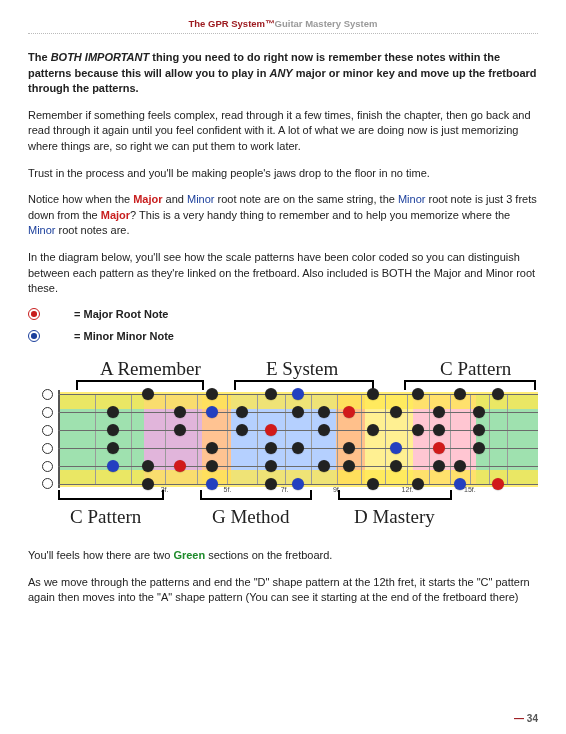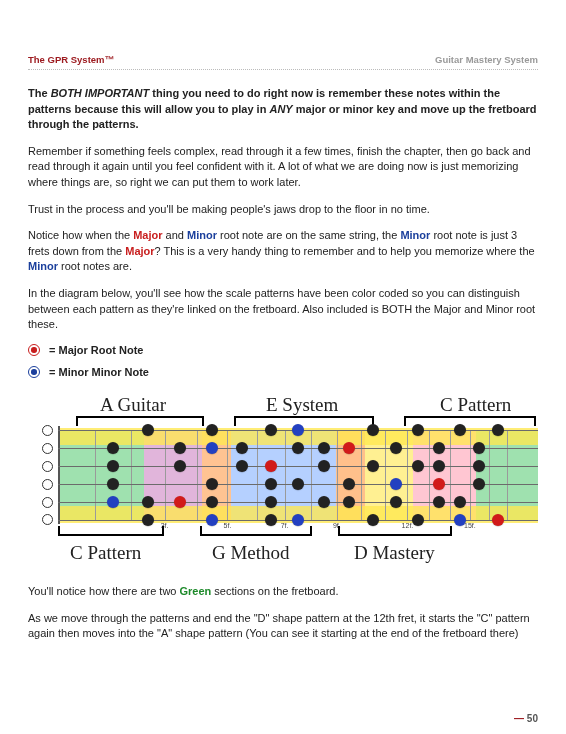--- a/index.html
+++ b/index.html
@@ -7,38 +7,38 @@
     width:566px;
     height:734px;
     font-family:Arial, Helvetica, sans-serif;
     font-size:11px;
     color:#222;
     position:relative;
     box-sizing:border-box;
     padding:18px 28px 24px 28px;
     background:#fff;
   }
-  .header{display:flex;justify-content:space-between;font-size:9.5px;margin-bottom:4px;margin-top:36px;}
+  .header{display:flex;justify-content:center;font-size:9.5px;margin-bottom:4px;}
   .hdr-left{color:#9d1b20;font-weight:bold;}
   .hdr-right{color:#9a9a9a;font-weight:bold;}
   .dotline{border:none;border-top:1.5px dotted #bbb;margin:2px 0 16px 0;}
   p{margin:0 0 11px 0;line-height:1.42;}
   .bold{font-weight:bold;}
   .em{font-style:italic;}
   .red{color:#c81e1e;font-weight:bold;}
-  .blue{color:#1b3f9c;font-weight:bold;}
+  .blue{color:#1b3f9c;font-weight:normal;}
   .green{color:#1d8a2a;font-weight:bold;}
   .legend-row{display:flex;align-items:center;gap:9px;margin:8px 0 10px 0;font-size:11px;}
   .ring{width:12px;height:12px;border-radius:50%;display:flex;align-items:center;justify-content:center;box-sizing:border-box;}
   .ring-red{border:1.6px solid #c81e1e;}
   .ring-blue{border:1.6px solid #1b3f9c;}
   .dot{width:5.5px;height:5.5px;border-radius:50%;}
   .dot-red{background:#c81e1e;}
   .dot-blue{background:#1b3f9c;}
-  .legend-text{font-weight:bold;}
+  .legend-text{font-weight:bold;margin-left:25px;}
   
   .diagram{position:relative;margin:12px 0 14px 0;height:180px;}
   .fb{position:absolute;left:30px;right:0;top:40px;height:90px;}
   .colblock{position:absolute;top:0;height:90px;}
   .strings{position:absolute;left:0;right:0;top:0;height:90px;pointer-events:none;}
   .string{position:absolute;left:0;right:0;height:1px;background:#6b6b6b;}
   .fret{position:absolute;top:0;bottom:0;width:1px;background:#9a9a9a;}
   .nut{position:absolute;top:-4px;height:98px;width:2px;background:#555;}
   .opencol{position:absolute;left:12px;top:40px;height:90px;width:16px;}
   .oc{position:absolute;width:9px;height:9px;border:1.5px solid #333;border-radius:50%;left:2px;}
@@ -84,21 +84,21 @@
 </div>
 <div class="legend-row">
   <span class="ring ring-blue">
       <span class="dot dot-blue"></span>
     </span>
   <span class="legend-text">=  Minor Minor Note</span>
 </div>
 
 <div class="diagram">
 
-  <span class="plabel" style="left:72px;top:4px;">A Guitar</span>
+  <span class="plabel" style="left:72px;top:4px;">A Remember</span>
   <span class="bracket" style="left:48px;top:26px;width:124px;height:8px;border-bottom:none;"></span>
 
   <span class="plabel" style="left:238px;top:4px;">E System</span>
   <span class="bracket" style="left:206px;top:26px;width:136px;height:8px;border-bottom:none;"></span>
 
   <span class="plabel" style="left:412px;top:4px;">C Pattern</span>
   <span class="bracket" style="left:376px;top:26px;width:128px;height:8px;border-bottom:none;"></span>
 
   <div class="opencol">
     <span class="oc" style="top:-5px;"></span>
@@ -233,19 +233,19 @@
   <span class="plabel" style="left:42px;top:152px;">C Pattern</span>
 
   <span class="bracket" style="left:172px;top:136px;width:108px;height:8px;border-top:none;"></span>
   <span class="plabel" style="left:184px;top:152px;">G Method</span>
 
   <span class="bracket" style="left:310px;top:136px;width:110px;height:8px;border-top:none;"></span>
   <span class="plabel" style="left:326px;top:152px;">D Mastery</span>
 </div>
 
 <p>
-  <span>You'll notice how there are two </span><span class="green">Green</span><span> sections on the fretboard.</span>
+  <span>You'll feels how there are two </span><span class="green">Green</span><span> sections on the fretboard.</span>
 </p>
 <p>As we move through the patterns and end the "D" shape pattern at the 12th fret, it starts the "C" pattern again then moves into the "A" shape pattern (You can see it starting at the end of the fretboard there)</p>
 
 <div class="footer">
-  <span class="pgdash">—</span><span style="color:#555;font-weight:bold;"> 50</span>
+  <span class="pgdash">—</span><span style="color:#555;font-weight:bold;"> 34</span>
 </div>
 
 </body></html>

